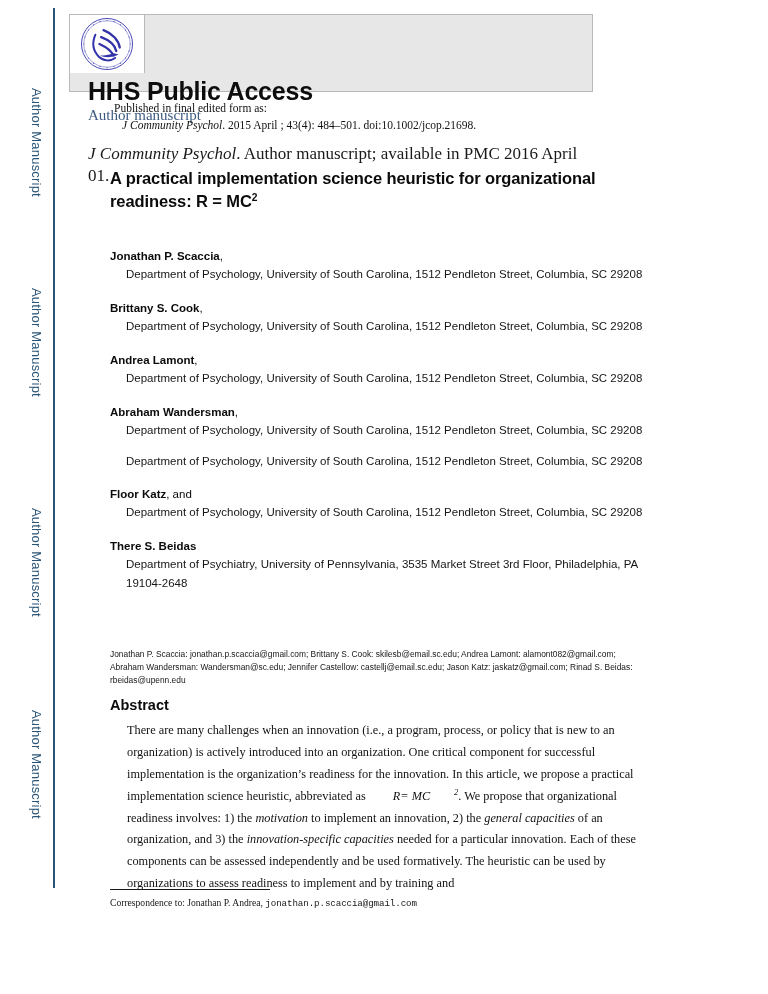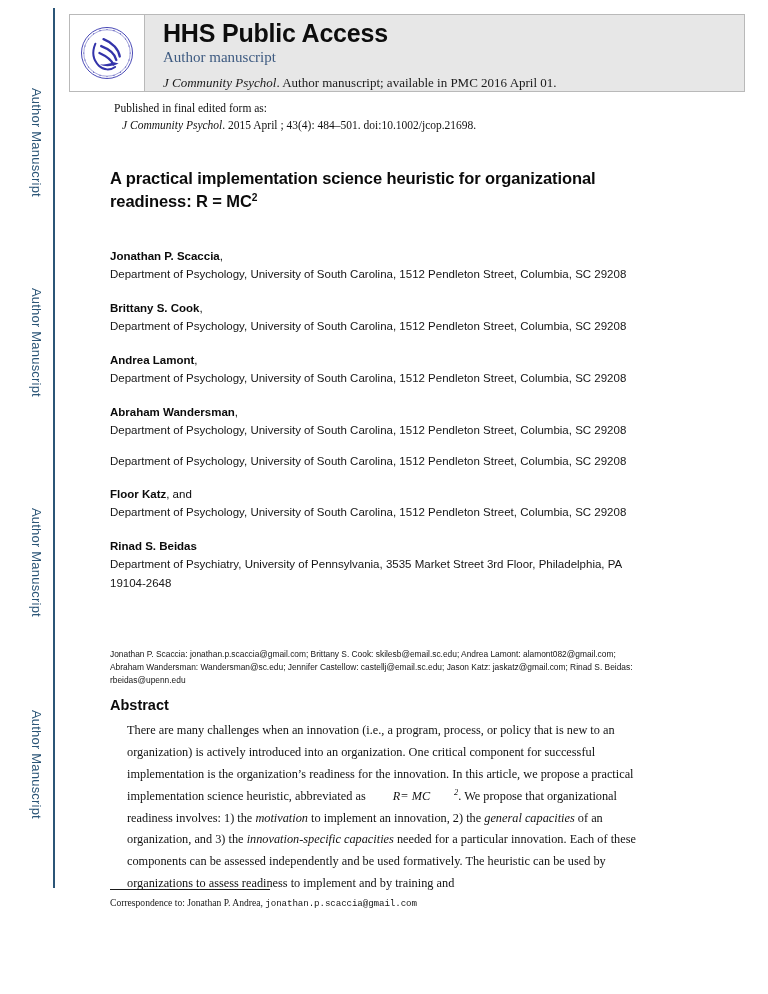--- a/index.html
+++ b/index.html
@@ -48,27 +48,28 @@
   .sb1 { left: 44px; top: 88px; }
   .sb2 { left: 44px; top: 288px; }
   .sb3 { left: 44px; top: 508px; }
   .sb4 { left: 44px; top: 710px; }
 
   
   .banner {
     position: absolute;
     left: 69px;
     top: 14px;
-    width: 676px;
+    width: 524px;
     height: 78px;
     box-sizing: border-box;
     border: 1px solid #b9b9b9;
     background: #e7e7e7;
     display: flex;
     align-items: stretch;
+    flex-direction: column;
   }
   .banner-logo {
     width: 74px;
     background: #ffffff;
     border-right: 1px solid #b9b9b9;
     display: flex;
     align-items: center;
     justify-content: center;
   }
   .banner-text {
@@ -85,24 +86,24 @@
   }
   .hhs-sub {
     font-family: "Liberation Serif", serif;
     font-size: 15px;
     color: #3d5a80;
     line-height: 1.25;
     margin-top: 1px;
   }
   .hhs-cite {
     font-family: "Liberation Serif", serif;
-    font-size: 13px;
+    font-size: 17px;
     color: #1a1a1a;
     line-height: 1.3;
-    margin-top: 8px;
+    margin-top: 18px;
   }
   .hhs-cite .jrn { font-style: italic; }
 
   
   .main {
     position: absolute;
     left: 110px;
     top: 0;
     width: 562px;
   }
@@ -148,20 +149,21 @@
     color: #0b0b0b;
     margin-top: 16px;
   }
   .author-name .reg { font-weight: normal; }
   .author-aff {
     font-family: "Liberation Sans", sans-serif;
     font-size: 11.5px;
     line-height: 1.62;
     color: #161616;
     max-width: 536px;
+    margin-left: 16px;
   }
 
   .emails {
     position: absolute;
     top: 648px;
     left: 0;
     width: 530px;
     font-family: "Liberation Sans", sans-serif;
     font-size: 8.4px;
     line-height: 1.52;
@@ -304,21 +306,21 @@
       <div class="author-aff">Department of Psychology, University of South Carolina, 1512 Pendleton Street, Columbia, SC 29208</div>
     </div>
     <div class="author-block">
       <div class="author-aff">Department of Psychology, University of South Carolina, 1512 Pendleton Street, Columbia, SC 29208</div>
     </div>
     <div class="author-block">
       <div class="author-name"><span>Floor Katz</span><span class="reg">, and</span></div>
       <div class="author-aff">Department of Psychology, University of South Carolina, 1512 Pendleton Street, Columbia, SC 29208</div>
     </div>
     <div class="author-block">
-      <div class="author-name"><span>Rinad S. Beidas</span><span class="reg"></span></div>
+      <div class="author-name"><span>There S. Beidas</span><span class="reg"></span></div>
       <div class="author-aff">Department of Psychiatry, University of Pennsylvania, 3535 Market Street 3rd Floor, Philadelphia, PA 19104-2648</div>
     </div>
   </div>
 
   <div class="emails">Jonathan P. Scaccia: jonathan.p.scaccia@gmail.com; Brittany S. Cook: skilesb@email.sc.edu; Andrea Lamont: alamont082@gmail.com; Abraham Wandersman: Wandersman@sc.edu; Jennifer Castellow: castellj@email.sc.edu; Jason Katz: jaskatz@gmail.com; Rinad S. Beidas: rbeidas@upenn.edu</div>
 
   <div class="abstract-head">Abstract</div>
 
   <div class="abstract-body">
     <span>There are many challenges when an innovation (i.e., a program, process, or policy that is new to an organization) is actively introduced into an organization. One critical component for successful implementation is the organization’s readiness for the innovation. In this article, we propose a practical implementation science heuristic, abbreviated as </span><span class="mathit">R= MC</span><sup class="mathit">2</sup><span>. We propose that organizational readiness involves: 1) the </span><i>motivation</i><span> to implement an innovation, 2) the </span><i>general capacities</i><span> of an organization, and 3) the </span><i>innovation-specific capacities</i><span> needed for a particular innovation. Each of these components can be assessed independently and be used formatively. The heuristic can be used by organizations to assess readiness to implement and by training and</span>

